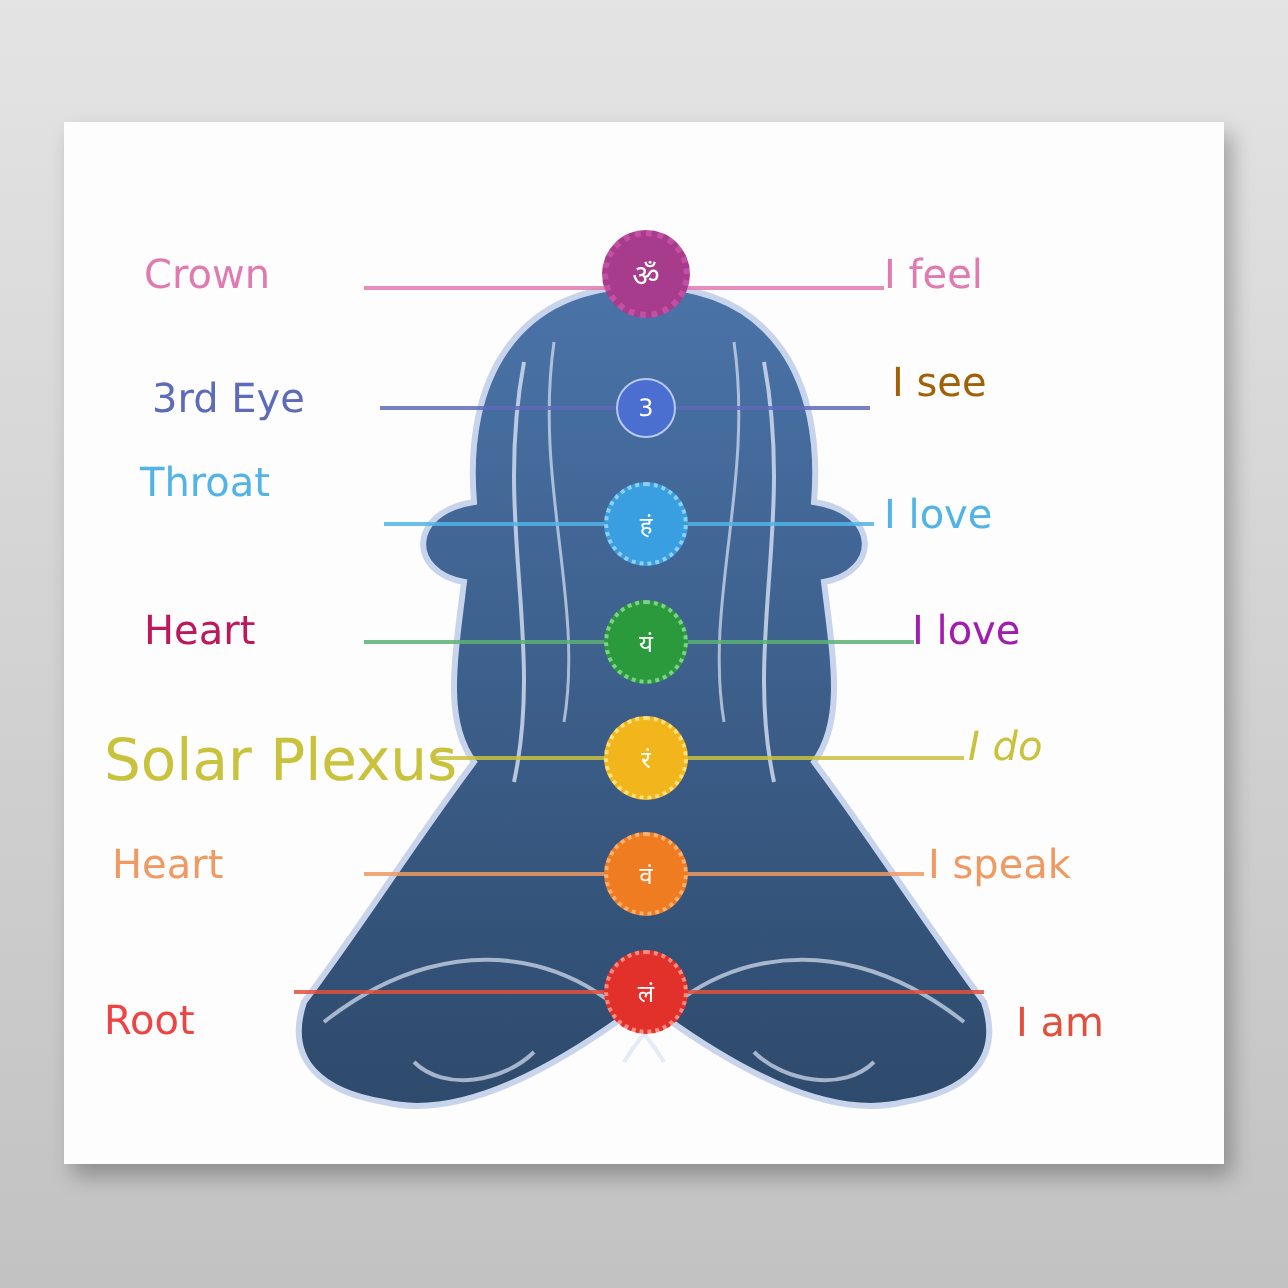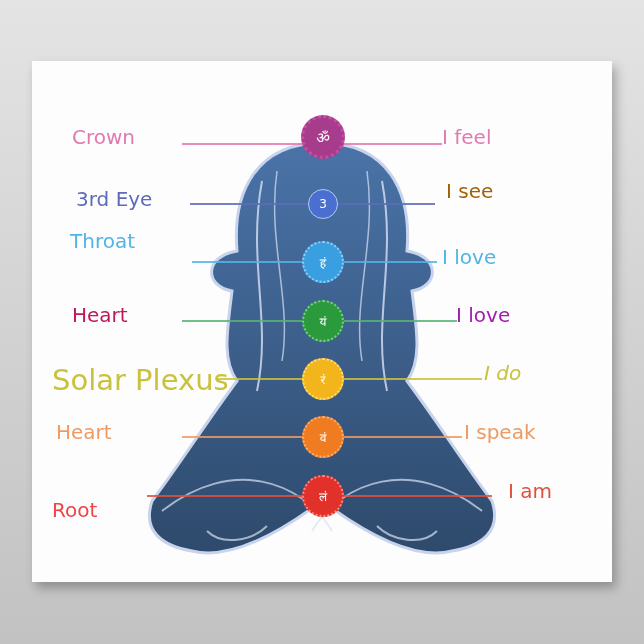--- a/index.html
+++ b/index.html
@@ -66,21 +66,21 @@
     <div class="label" style="left:452px;top:302px;color:#c9c23c;font-style:italic;">I do</div>
   </div>
   <div>
     <div class="line" style="left:150px;width:280px;top:375px;background:#ee9a62;"></div>
     <div class="label" style="left:24px;top:361px;color:#ee9a62;">Heart</div>
     <div class="label" style="left:432px;top:361px;color:#ee9a62;">I speak</div>
   </div>
   <div>
     <div class="line" style="left:115px;width:345px;top:434px;background:#e0503c;"></div>
     <div class="label" style="left:20px;top:420px;color:#ef4444;margin-top:19px;">Root</div>
-    <div class="label" style="left:476px;top:420px;color:#e0503c;">I am</div>
+    <div class="label" style="left:476px;top:440px;color:#e0503c;">I am</div>
   </div>
 
   <div style="position:absolute;left:269px;top:54px;width:38px;height:38px;border-radius:50%;background:#a83c8c;border:3px dotted #c24fa4;color:#fff;font-size:15px;display:flex;align-items:center;justify-content:center;">ॐ</div>
   <div style="position:absolute;left:276px;top:128px;width:28px;height:28px;border-radius:50%;background:#4a6fd0;border:1px solid #b8c8f0;color:#fff;font-size:12px;display:flex;align-items:center;justify-content:center;">3</div>
   <div style="position:absolute;left:270px;top:180px;width:38px;height:38px;border-radius:50%;background:#3a9fe0;border:2px dotted #8fd0f8;color:#fff;font-size:12px;display:flex;align-items:center;justify-content:center;">हं</div>
   <div style="position:absolute;left:270px;top:239px;width:38px;height:38px;border-radius:50%;background:#2a9a3c;border:2px dotted #7fd08a;color:#fff;font-size:12px;display:flex;align-items:center;justify-content:center;">यं</div>
   <div style="position:absolute;left:270px;top:297px;width:38px;height:38px;border-radius:50%;background:#f2b51c;border:2px dotted #ffe07a;color:#fff;font-size:12px;display:flex;align-items:center;justify-content:center;">रं</div>
   <div style="position:absolute;left:270px;top:355px;width:38px;height:38px;border-radius:50%;background:#f07c22;border:2px dotted #ffb070;color:#fff;font-size:12px;display:flex;align-items:center;justify-content:center;">वं</div>
   <div style="position:absolute;left:270px;top:414px;width:38px;height:38px;border-radius:50%;background:#e2302a;border:2px dotted #ff8a80;color:#fff;font-size:12px;display:flex;align-items:center;justify-content:center;">लं</div>
 </div>

